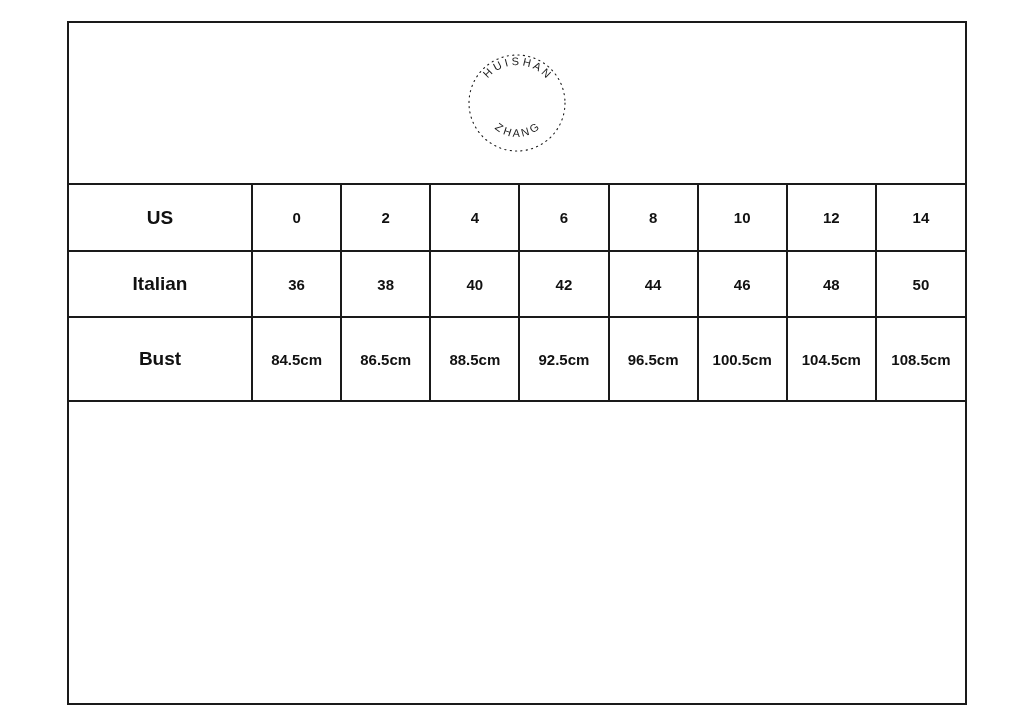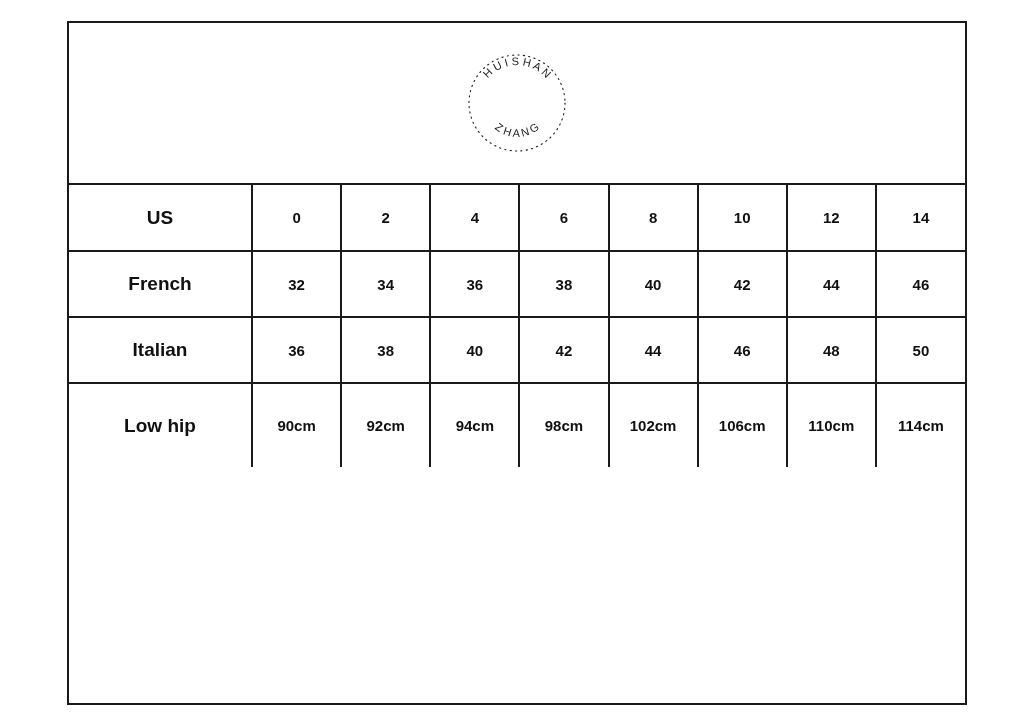--- a/index.html
+++ b/index.html
@@ -138,49 +138,38 @@
         <td class="row-label">US</td>
         <td class="value">0</td>
         <td class="value">2</td>
         <td class="value">4</td>
         <td class="value">6</td>
         <td class="value">8</td>
         <td class="value">10</td>
         <td class="value">12</td>
         <td class="value last">14</td>
       </tr>
-      <tr class="r-french">
-        <td class="row-label">French</td>
-        <td class="value">32</td>
-        <td class="value">34</td>
-        <td class="value">36</td>
-        <td class="value">38</td>
-        <td class="value">40</td>
-        <td class="value">42</td>
-        <td class="value">44</td>
-        <td class="value last">46</td>
-      </tr>
       <tr class="r-italian">
         <td class="row-label">Italian</td>
         <td class="value">36</td>
         <td class="value">38</td>
         <td class="value">40</td>
         <td class="value">42</td>
         <td class="value">44</td>
         <td class="value">46</td>
         <td class="value">48</td>
         <td class="value last">50</td>
       </tr>
-      <tr class="r-lowhip">
-        <td class="row-label">Low hip</td>
-        <td class="value">90cm</td>
-        <td class="value">92cm</td>
-        <td class="value">94cm</td>
-        <td class="value">98cm</td>
-        <td class="value">102cm</td>
-        <td class="value">106cm</td>
-        <td class="value">110cm</td>
-        <td class="value last">114cm</td>
+      <tr class="r-bust">
+        <td class="row-label">Bust</td>
+        <td class="value">84.5cm</td>
+        <td class="value">86.5cm</td>
+        <td class="value">88.5cm</td>
+        <td class="value">92.5cm</td>
+        <td class="value">96.5cm</td>
+        <td class="value">100.5cm</td>
+        <td class="value">104.5cm</td>
+        <td class="value last">108.5cm</td>
       </tr>
     </tbody>
   </table>
 
 </div>
 
 </body></html>

